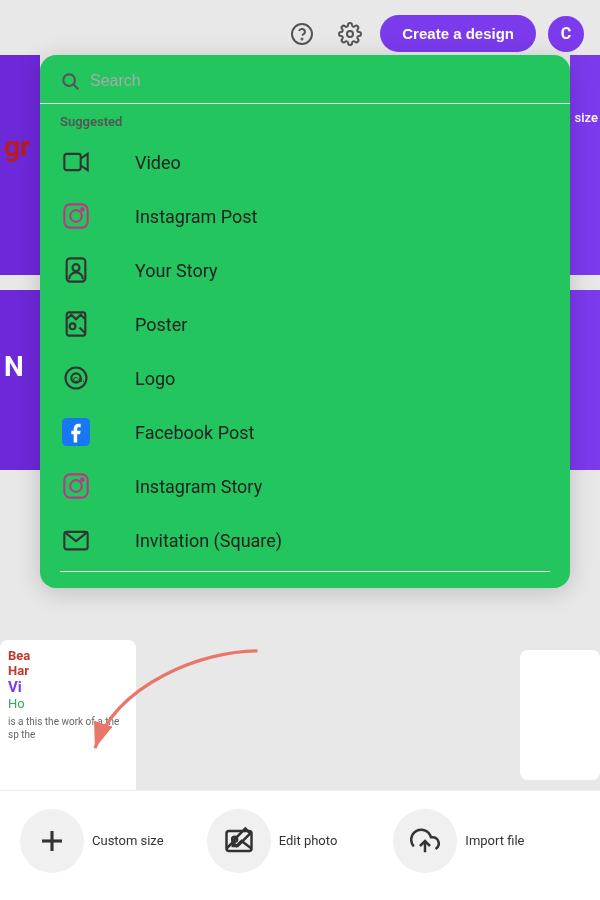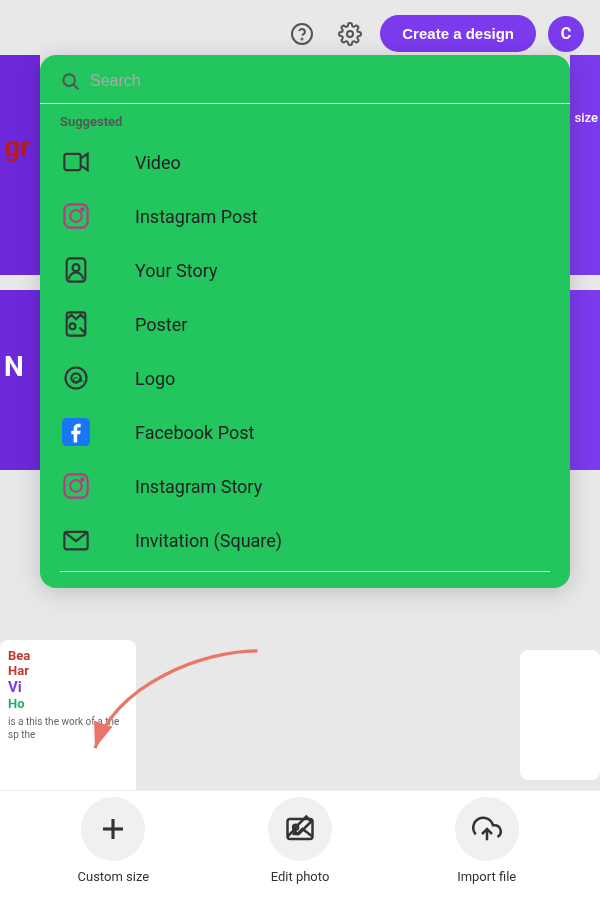--- a/index.html
+++ b/index.html
@@ -125,21 +125,21 @@
       bottom: 60px; left: 0;
       width: 136px;
       height: 200px;
       background: white;
       border-radius: 8px;
       padding: 8px;
       overflow: hidden;
     }
     .card-text-red { color: #c0392b; font-weight: bold; font-size: 13px; }
     .card-text-purple { color: #7c3aed; font-weight: bold; font-size: 15px; }
-    .card-text-green { color: #27ae60; font-weight: bold; font-size: 13px; }
+    .card-text-green { color: #27ae60; font-weight: normal; font-size: 13px; }
     .card-text-gray { color: #666; font-size: 10px; line-height: 1.3; margin-top: 4px; }
 
     .bottom-card-right {
       position: absolute;
       bottom: 120px; right: 0;
       width: 80px;
       height: 130px;
       background: white;
       border-radius: 8px;
       overflow: hidden;
@@ -232,21 +232,21 @@
       display: flex;
       align-items: center;
       justify-content: space-around;
       padding: 10px 20px 20px;
       border-top: 1px solid #eee;
       z-index: 50;
     }
 
     .action-btn {
       display: flex;
-      flex-direction: column;
+      flex-direction: row;
       align-items: center;
       gap: 8px;
       cursor: pointer;
       flex: 1;
       text-align: right;
     }
 
     .action-circle {
       width: 64px; height: 64px;
       border-radius: 50%;

